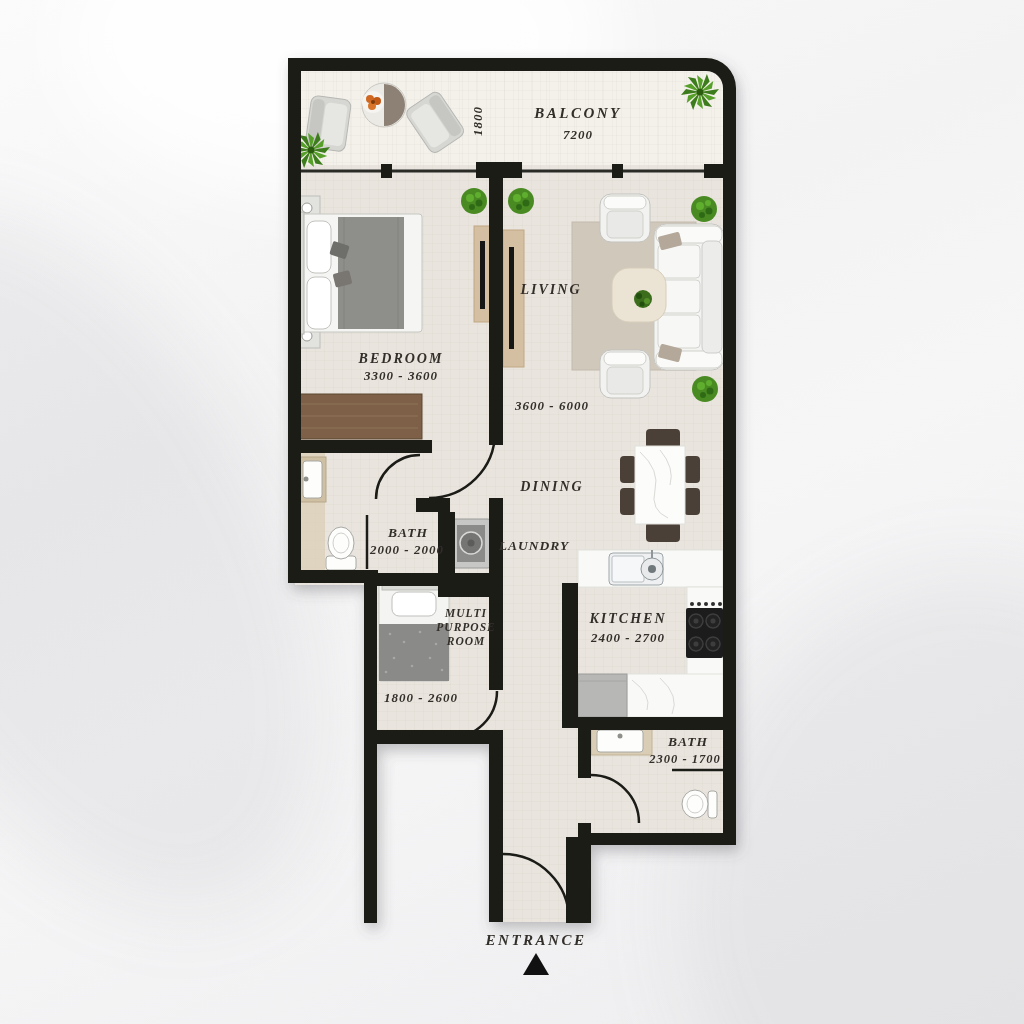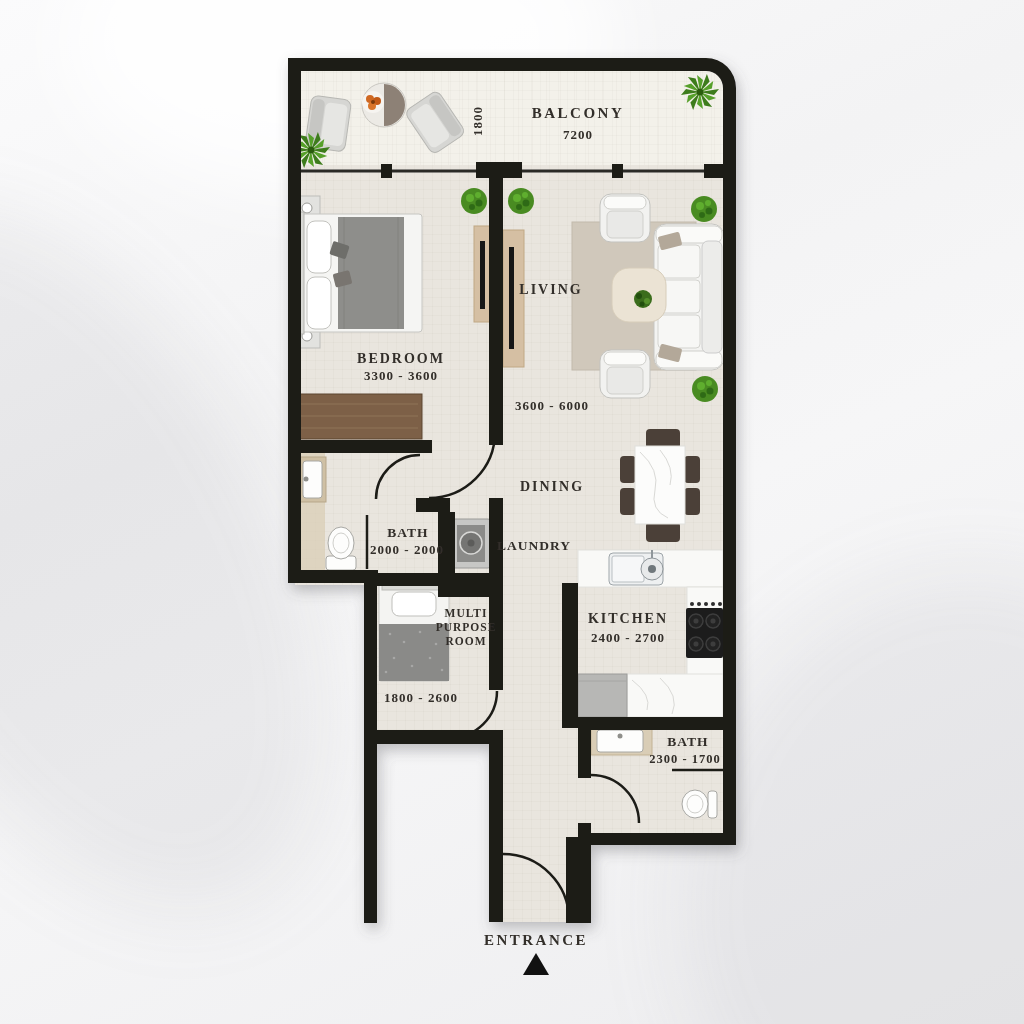--- a/index.html
+++ b/index.html
@@ -2,21 +2,21 @@
 <html><head>
 <meta charset="utf-8">
 <style>
   html,body{margin:0;padding:0;}
   body{
     width:1024px;height:1024px;overflow:hidden;
     font-family:"Liberation Serif","DejaVu Serif",serif;
     background:#f0f0f1;
   }
   .stage{position:relative;width:1024px;height:1024px;
-    background:linear-gradient(155deg,#fbfbfc 0%,#f3f3f4 35%,#f6f6f7 55%,#ededef 100%);}
+    background:linear-gradient(155deg,#fbfbfc 0%,#f3f3f4 35%,#f6f6f7 55%,#ededef 100%);font-style:italic;}
   .softshadow{position:absolute;border-radius:50%;filter:blur(38px);pointer-events:none;}
   .sh1{left:-140px;top:180px;width:420px;height:760px;background:rgba(120,120,128,.10);transform:rotate(-28deg);}
   .sh2{left:680px;top:560px;width:520px;height:620px;background:rgba(120,120,128,.09);transform:rotate(22deg);}
   .sh3{left:60px;top:-120px;width:560px;height:320px;background:rgba(255,255,255,.8);}
   svg{position:absolute;left:0;top:0;}
   text{fill:#332f2a;font-weight:bold;}
   .roomname{font-size:14px;letter-spacing:2px;}
   .dim{font-size:13px;letter-spacing:1px;}
   .small{font-size:11.5px;letter-spacing:1px;}
   .big{font-size:15px;letter-spacing:2.5px;}

